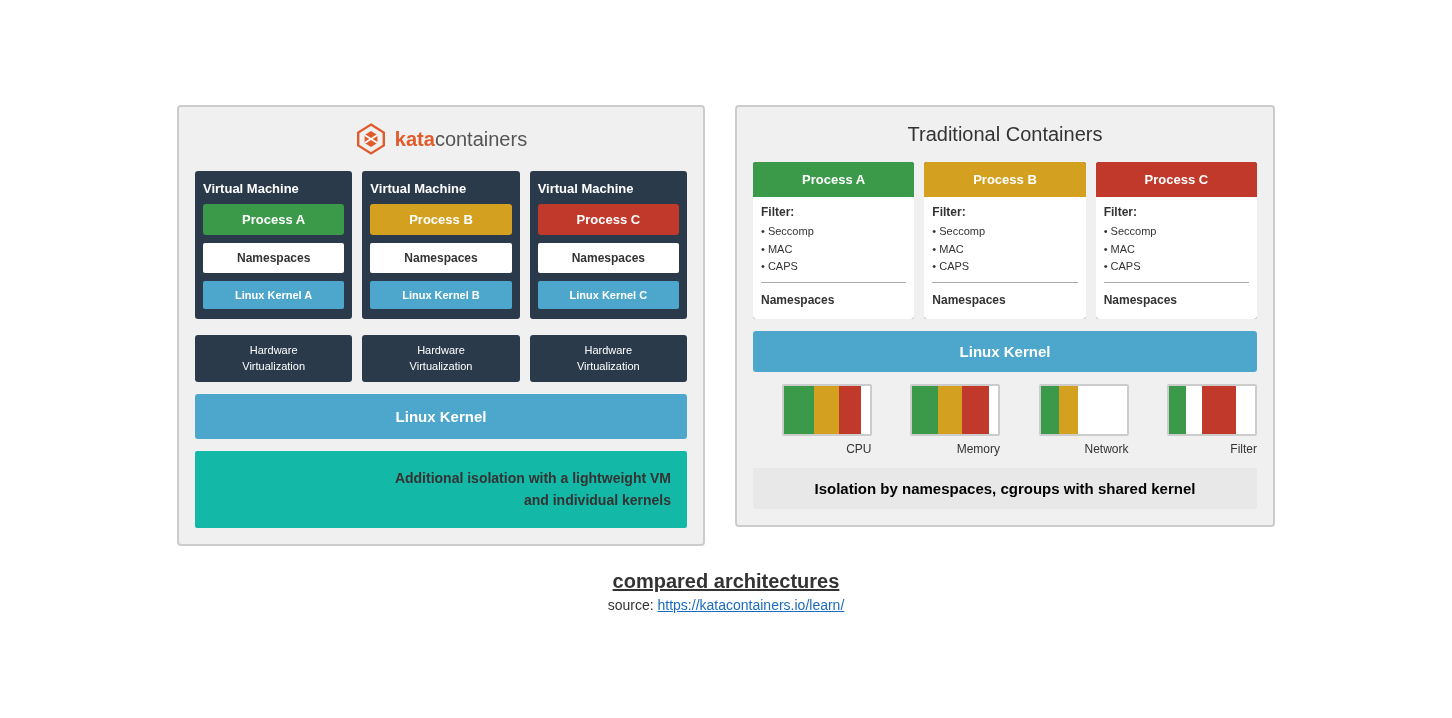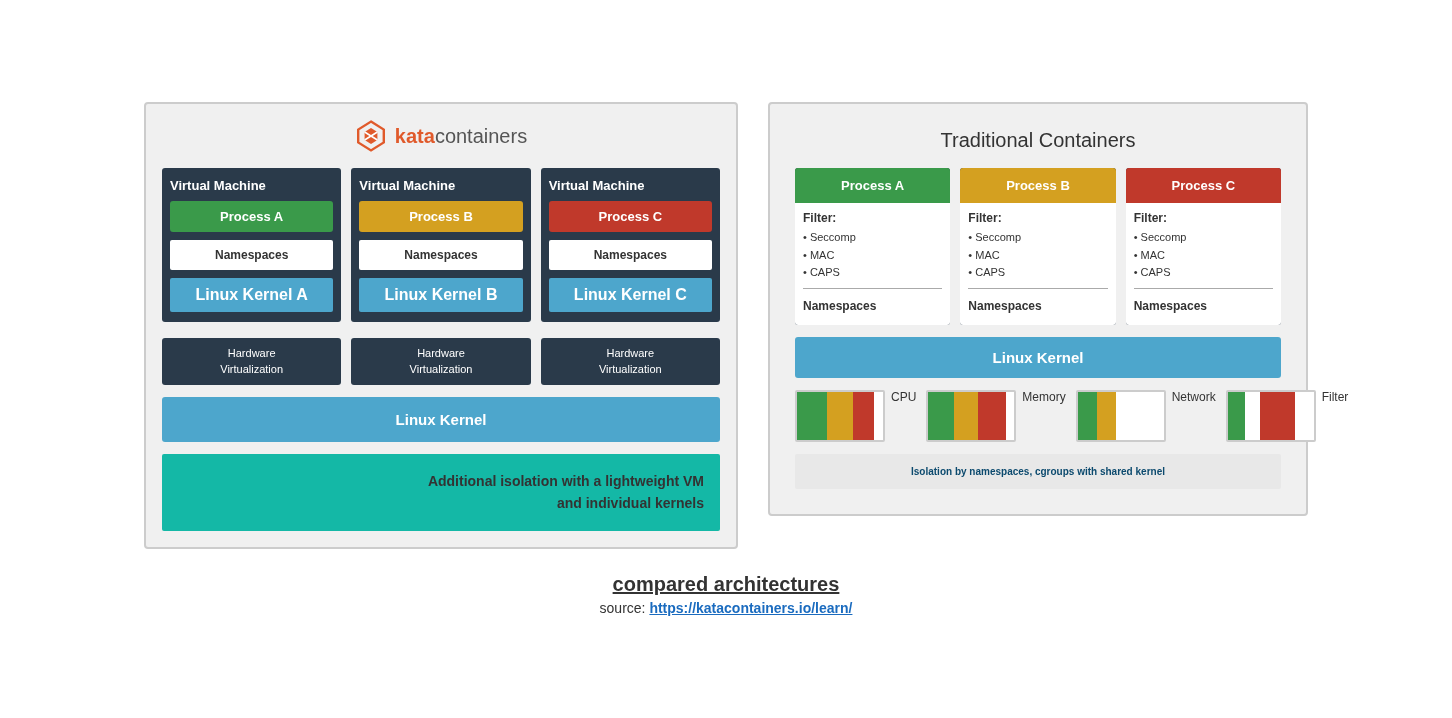--- a/index.html
+++ b/index.html
@@ -17,21 +17,21 @@
 
     .diagrams-row {
       display: flex;
       gap: 30px;
       align-items: flex-start;
       justify-content: center;
     }
 
     
     .kata-panel {
-      width: 594px;
+      width: 528px;
       border: 2px solid #ccc;
       border-radius: 4px;
       background: #f0f0f0;
       padding: 16px;
     }
 
     .kata-header {
       display: flex;
       align-items: center;
       justify-content: center;
@@ -93,21 +93,21 @@
       font-weight: bold;
       color: #333;
       border-radius: 2px;
       margin-bottom: 8px;
     }
 
     .vm-kernel {
       background: #4da6cc;
       padding: 8px;
       text-align: center;
-      font-size: 16px;
+      font-size: 11px;
       font-weight: bold;
       color: #fff;
       border-radius: 2px;
     }
 
     .hw-row {
       display: flex;
       gap: 10px;
       justify-content: space-between;
       margin-bottom: 12px;
@@ -145,21 +145,21 @@
       border-radius: 2px;
       line-height: 1.6;
     }
 
     
     .trad-panel {
       width: 540px;
       border: 2px solid #ccc;
       border-radius: 4px;
       background: #f0f0f0;
-      padding: 25px;
+      padding: 16px;
     }
 
     .trad-header {
       text-align: center;
       font-size: 20px;
       color: #333;
       margin-bottom: 16px;
       font-weight: normal;
     }
 
@@ -234,22 +234,22 @@
     .resources-row {
       display: flex;
       gap: 10px;
       justify-content: space-between;
       margin-bottom: 12px;
     }
 
     .resource-item {
       flex: 1;
       display: flex;
-      flex-direction: row;
-      align-items: flex-start;
+      flex-direction: column;
+      align-items: flex-end;
       gap: 6px;
     }
 
     .resource-bars {
       width: 90px;
       height: 52px;
       border: 2px solid #ccc;
       background: #fff;
       display: flex;
       overflow: hidden;
@@ -263,23 +263,23 @@
     .resource-label {
       font-size: 12px;
       color: #333;
       font-weight: normal;
     }
 
     .trad-footer {
       background: #e8e8e8;
       padding: 12px;
       text-align: center;
-      font-size: 10px;
-      font-weight: bold;
-      color: #0c4a6e;
+      font-size: 15px;
+      font-weight: bold;
+      color: #000000;
       border-radius: 2px;
     }
 
     
     .caption-area {
       margin-top: 24px;
       text-align: center;
     }
 
     .caption-title {
@@ -291,21 +291,20 @@
     }
 
     .caption-source {
       font-size: 14px;
       color: #333;
     }
 
     .caption-link {
       color: #1a6bbf;
       text-decoration: underline;
-      font-weight: bold;
     }
   </style>
 </head>
 <body>
 
 <div class="diagrams-row">
 
   <div class="kata-panel">
     <div class="kata-header">
 

